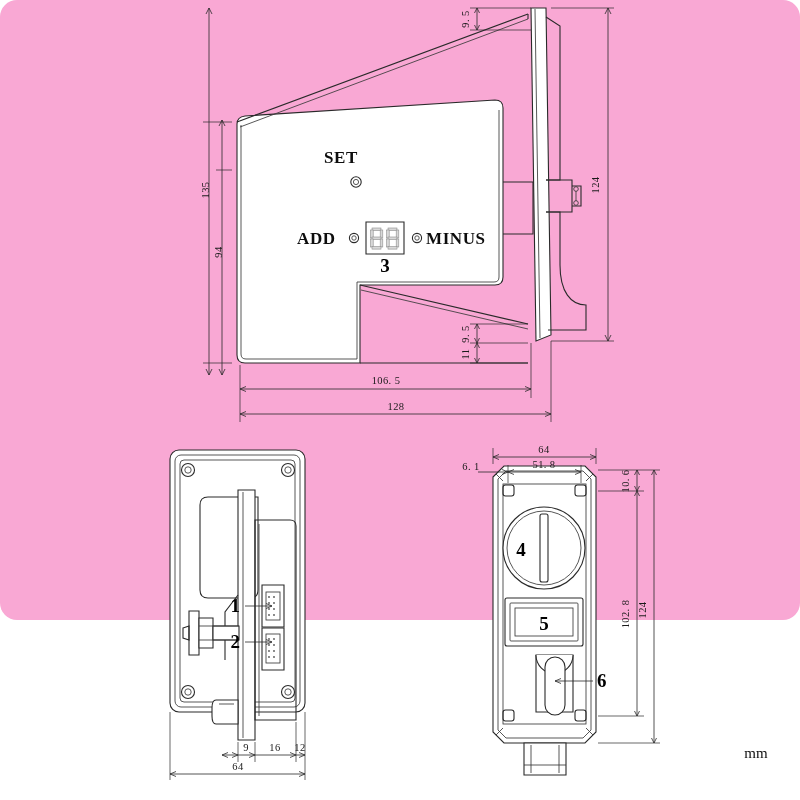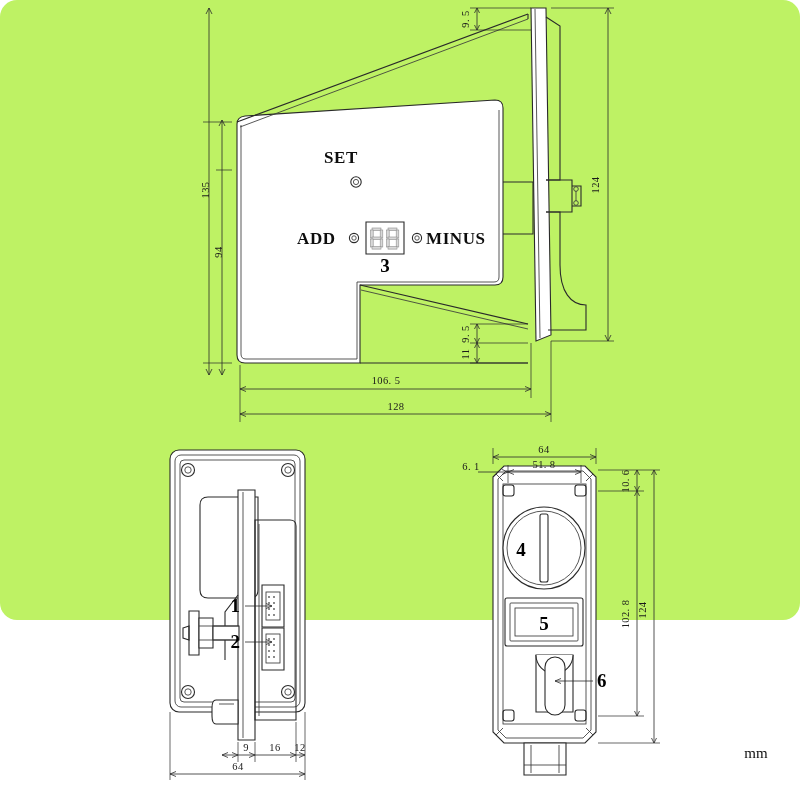--- a/index.html
+++ b/index.html
@@ -2,21 +2,21 @@
 <html><head>
 <meta charset="utf-8">
 <title>Coin Acceptor Technical Drawing</title>
 <style>
   html,body{margin:0;padding:0;background:#ffffff;}
   body{
     width:800px;height:800px;overflow:hidden;
     font-family:"Liberation Serif", serif;
     color:#1a1a1a;
   }
-  #sheet{position:relative;width:800px;height:620px;background:#bef264;border-radius:17px;}
+  #sheet{position:relative;width:800px;height:620px;background:#f9a8d4;border-radius:17px;}
   svg{display:block;}
   .ln{stroke:#2a2a2a;fill:none;stroke-width:1.1;vector-effect:non-scaling-stroke;}
   .ln-thin{stroke:#3a3a3a;fill:none;stroke-width:0.85;}
   .ln-dim{stroke:#2a2a2a;fill:none;stroke-width:0.8;}
   .ln-ext{stroke:#2a2a2a;fill:none;stroke-width:0.7;}
   .fillw{fill:#ffffff;}
   .dimtxt{
     font-family:"Liberation Serif", serif;
     font-size:10.5px;fill:#1a1a1a;
     letter-spacing:0.4px;

